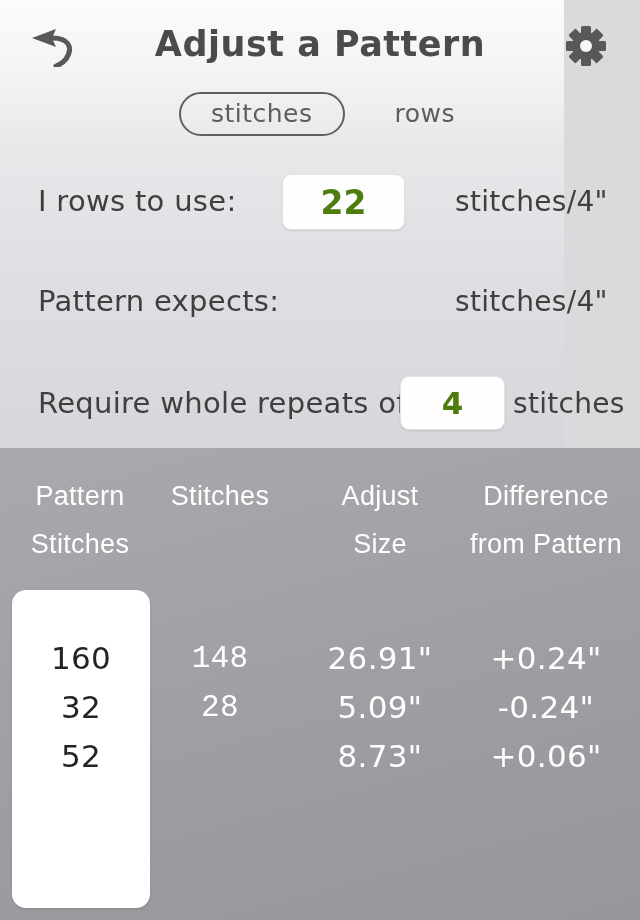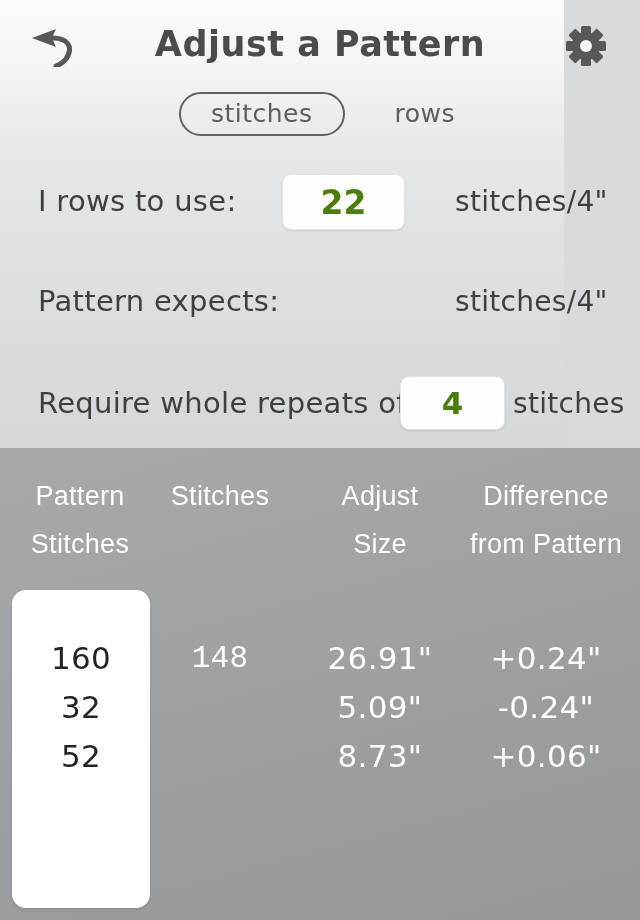--- a/index.html
+++ b/index.html
@@ -242,20 +242,21 @@
 
     <div class="row" style="top:0px">
       <div class="cell c-pattern">160</div>
       <div class="cell c-my">148</div>
       <div class="cell c-actual">26.91"</div>
       <div class="cell c-difference">+0.24"</div>
     </div>
 
     <div class="row" style="top:49px">
       <div class="cell c-pattern">32</div>
+      <div class="cell c-my">28</div>
       <div class="cell c-actual">5.09"</div>
       <div class="cell c-difference">-0.24"</div>
     </div>
 
     <div class="row" style="top:98px">
       <div class="cell c-pattern">52</div>
       <div class="cell c-actual">8.73"</div>
       <div class="cell c-difference">+0.06"</div>
     </div>
 

